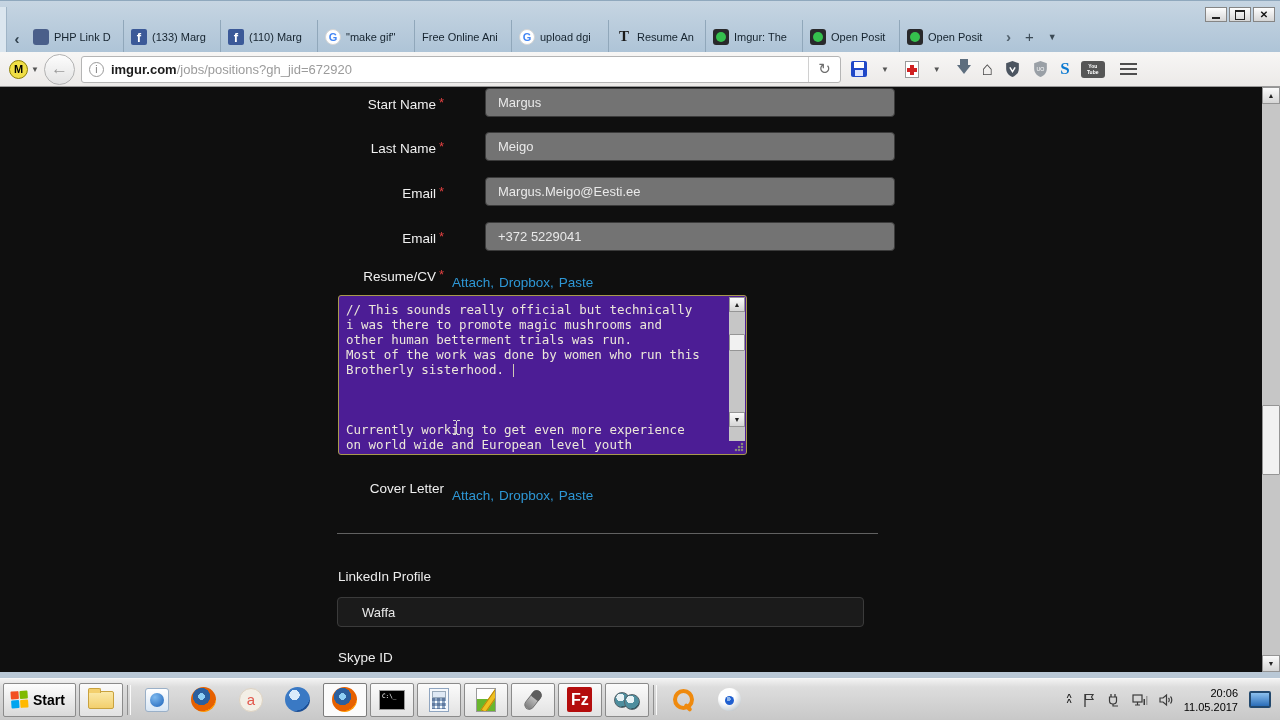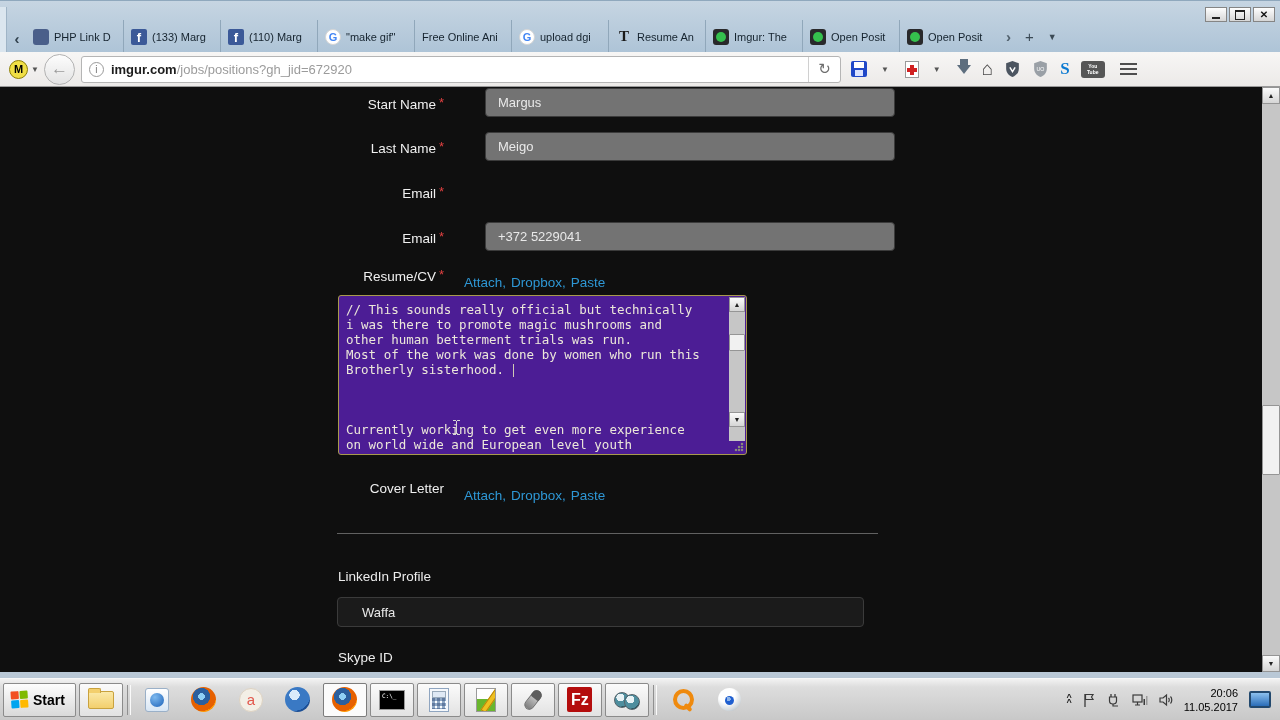--- a/index.html
+++ b/index.html
@@ -71,21 +71,21 @@
   .burger i { width:17px; height:2px; background:#4e4e4e; }
 
   
   #content { position:absolute; top:87px; left:0; width:1280px; height:585px; background:#0f0f0f; }
   #win-bottom { position:absolute; top:672px; left:0; width:1280px; height:6px; background:#b9c8d6; }
 
   .frm-label { position:absolute; left:337px; width:107px; text-align:right; font-size:13.5px; color:#f0f0f0; line-height:29px; white-space:nowrap; }
   .req { color:#e04040; margin-left:3px; font-size:13px; vertical-align:2px; }
   .frm-input { position:absolute; left:452px; width:410px; height:29px; padding:0 12px; background:#737373;
     border:1px solid #3b3b3b; border-radius:4px; color:#e9e9e9; font-size:13px; font-family:"Liberation Sans",sans-serif; outline:none;margin-left:33px; }
-  .links { position:absolute; left:464px; font-size:13.5px; color:#2e97d5; line-height:16px; }
+  .links { position:absolute; left:452px; font-size:13.5px; color:#2e97d5; line-height:16px; }
   .links span { color:#2e97d5; }
   .lnk { cursor:pointer; }
   .sep { margin-right:5px; }
 
   #resume-box { position:absolute; left:338px; top:208px; width:409px; height:160px; background:#4c1d95;
     border:1px solid #a89a4e; border-radius:3px; }
   #resume-text { position:absolute; left:0; top:0; right:17px; bottom:0; padding:6px 4px 4px 7px;
     font-family:"DejaVu Sans Mono","Liberation Mono",monospace; font-size:12.5px; line-height:15px;
     color:#ece7da; white-space:pre-wrap; overflow:hidden; }
   .cls-sb { position:absolute; background:#c6c6c6; }
@@ -270,20 +270,21 @@
 
 <div id="content">
 
   <div class="frm-label" style="top:1px;"><span>Start Name</span><span class="req">*</span></div>
   <input class="frm-input" style="top: 1px;" readonly="" value="Margus">
 
   <div class="frm-label" style="top:45px;"><span>Last Name</span><span class="req">*</span></div>
   <input class="frm-input" style="top: 45px;" readonly="" value="Meigo">
 
   <div class="frm-label" style="top:90px;"><span>Email</span><span class="req">*</span></div>
+  <input class="frm-input" style="top: 90px;" readonly="" value="Margus.Meigo@Eesti.ee">
 
   <div class="frm-label" style="top:135px;"><span>Email</span><span class="req">*</span></div>
   <input class="frm-input" style="top: 135px;" readonly="" value="+372 5229041">
 
   <div class="frm-label" style="top:180px; line-height:16px;"><span>Resume/CV</span><span class="req">*</span></div>
   <div class="links" style="top:188px;">
     <span class="lnk">Attach</span><span class="sep">,</span><span class="lnk">Dropbox</span><span class="sep">,</span><span class="lnk">Paste</span>
   </div>
 
   <div id="resume-box">

